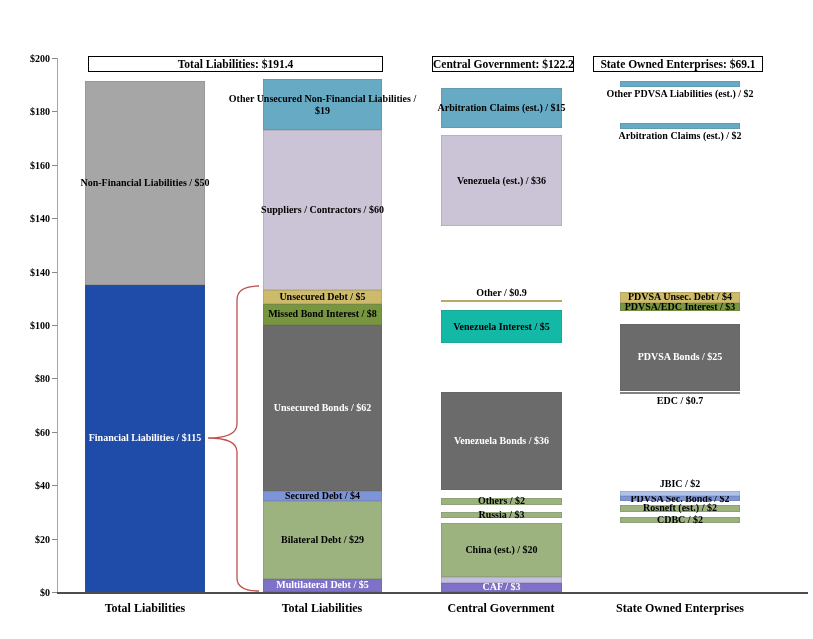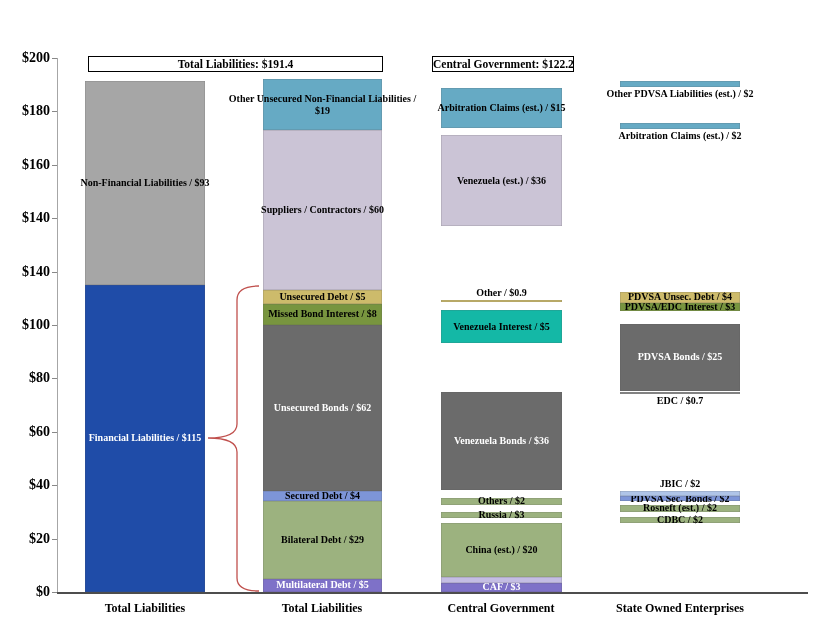--- a/index.html
+++ b/index.html
@@ -10,21 +10,21 @@
              font-weight:bold;font-size:11.5px;text-align:center;
              padding:1px 0;box-sizing:border-box;white-space:nowrap;margin-top:15px;}
   #box1{left:88px;top:41px;width:295px;}
   #box2{left:432px;top:41px;width:142px;}
   #box3{left:593px;top:41px;width:170px;}
 
   .yaxis-line{position:absolute;left:57px;top:58px;width:1px;height:534px;background:#a6a6a6;}
   .xaxis-line{position:absolute;left:57px;top:592px;width:751px;height:2px;background:#4d4d4d;}
 
   .ylabel{position:absolute;left:0;width:50px;text-align:right;
-          font-weight:bold;font-size:14px;transform:translateY(-50%);}
+          font-weight:bold;font-size:10px;transform:translateY(-50%);}
   .ytickmark{position:absolute;left:52px;width:5px;height:1px;background:#888;}
 
   .plot{position:absolute;left:0;top:58px;width:813px;height:534px;}
   .bar-col{position:absolute;top:0;height:100%;}
   .c0{left:85px;width:120px;} .c1{left:263px;width:119px;}
   .c2{left:441px;width:121px;} .c3{left:620px;width:120px;}
 
   .seg{position:absolute;left:0;width:100%;box-sizing:border-box;
        box-shadow:inset 0 0 0 0.5px rgba(90,90,90,0.35);}
   .seg-label{position:absolute;left:50%;top:50%;transform:translate(-50%,-50%);
@@ -39,20 +39,21 @@
 
   svg.overlay{position:absolute;left:0;top:0;pointer-events:none;}
 </style>
 </head>
 <body>
 
 <div id="page">
 
   <div class="box-title" id="box1">Total Liabilities: $191.4</div>
   <div class="box-title" id="box2">Central Government: $122.2</div>
+  <div class="box-title" id="box3">State Owned Enterprises: $69.1</div>
 
   <div class="yaxis-line"></div>
 
   <div id="yticks">
       <div class="ylabel" style="top: 58px;">$200</div>
       <div class="ytickmark" style="top: 58px;"></div>
       <div class="ylabel" style="top: 111.4px;">$180</div>
       <div class="ytickmark" style="top: 111.4px;"></div>
       <div class="ylabel" style="top: 164.8px;">$160</div>
       <div class="ytickmark" style="top: 164.8px;"></div>
@@ -73,21 +74,21 @@
       <div class="ylabel" style="top: 592px;">$0</div>
       <div class="ytickmark" style="top: 592px;"></div>
     </div>
 
   <div class="plot" id="plot">
       <div class="bar-col c0">
         <div class="seg" style="top: 226.95px; height: 307.05px; background: rgb(31, 76, 168);">
           <div class="seg-label white" style="width: 118px;">Financial Liabilities / $115</div>
         </div>
         <div class="seg" style="top: 22.962px; height: 203.988px; background: rgb(166, 166, 166);">
-          <div class="seg-label" style="width: 140px;">Non-Financial Liabilities / $93</div>
+          <div class="seg-label" style="width: 140px;">Non-Financial Liabilities / $50</div>
         </div>
       </div>
       <div class="bar-col c1">
         <div class="seg" style="top: 520.65px; height: 13.35px; background: rgb(126, 113, 200);">
           <div class="seg-label white" style="width: 220px;">Multilateral Debt / $5</div>
         </div>
         <div class="seg" style="top: 443.22px; height: 77.43px; background: rgb(156, 178, 127);">
           <div class="seg-label" style="width: 220px;">Bilateral Debt / $29</div>
         </div>
         <div class="seg" style="top: 432.54px; height: 10.68px; background: rgb(125, 149, 216);">

